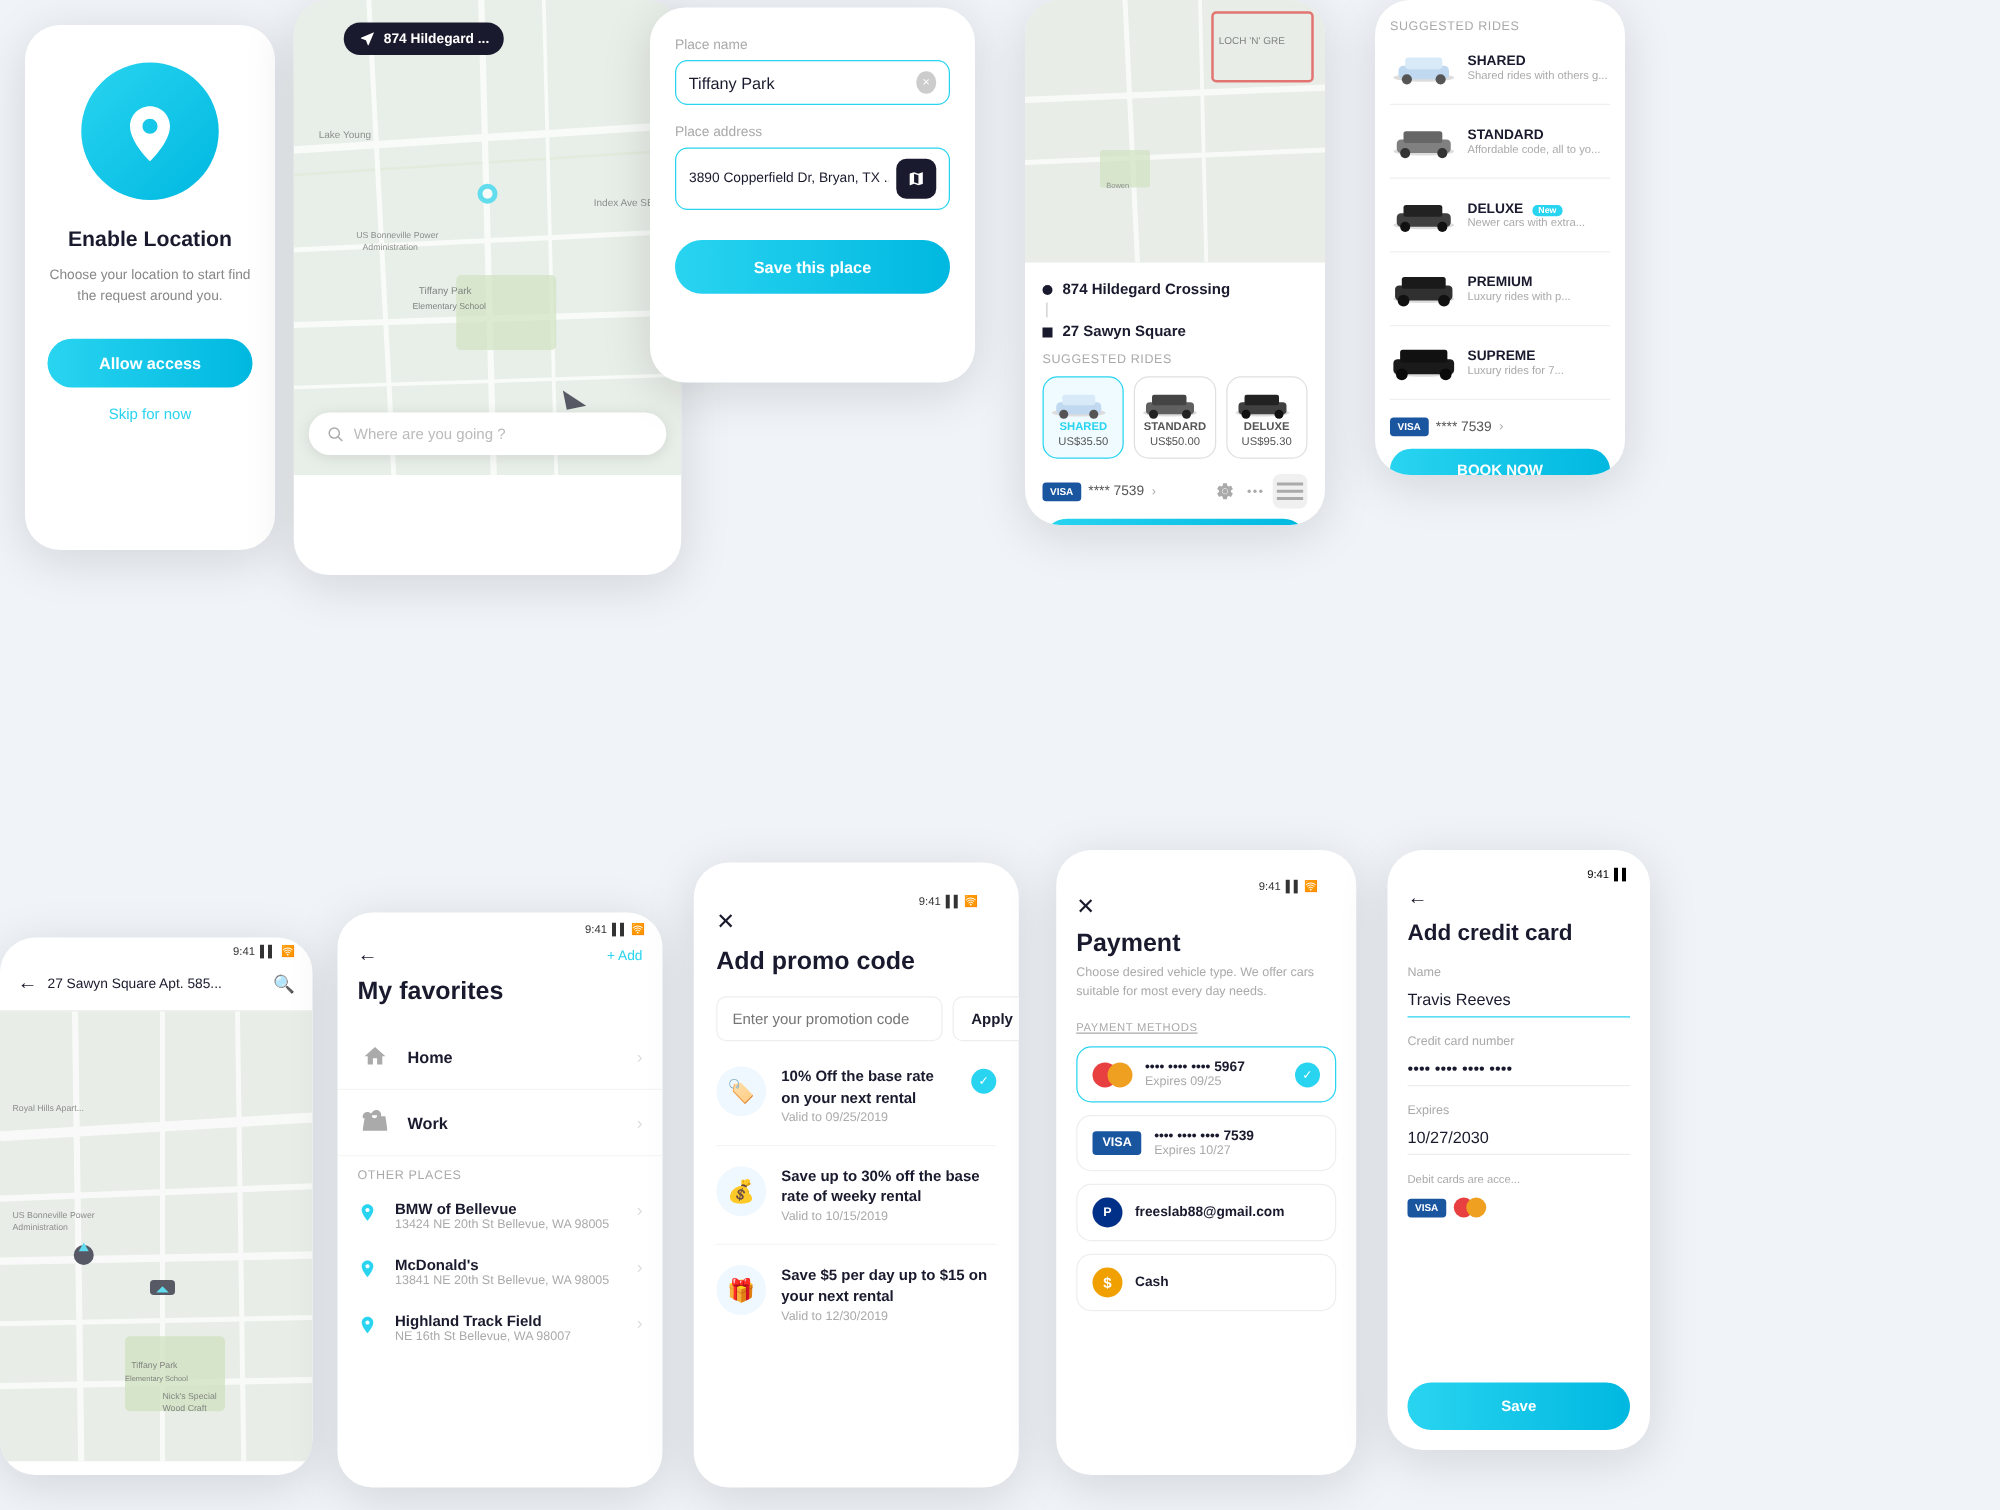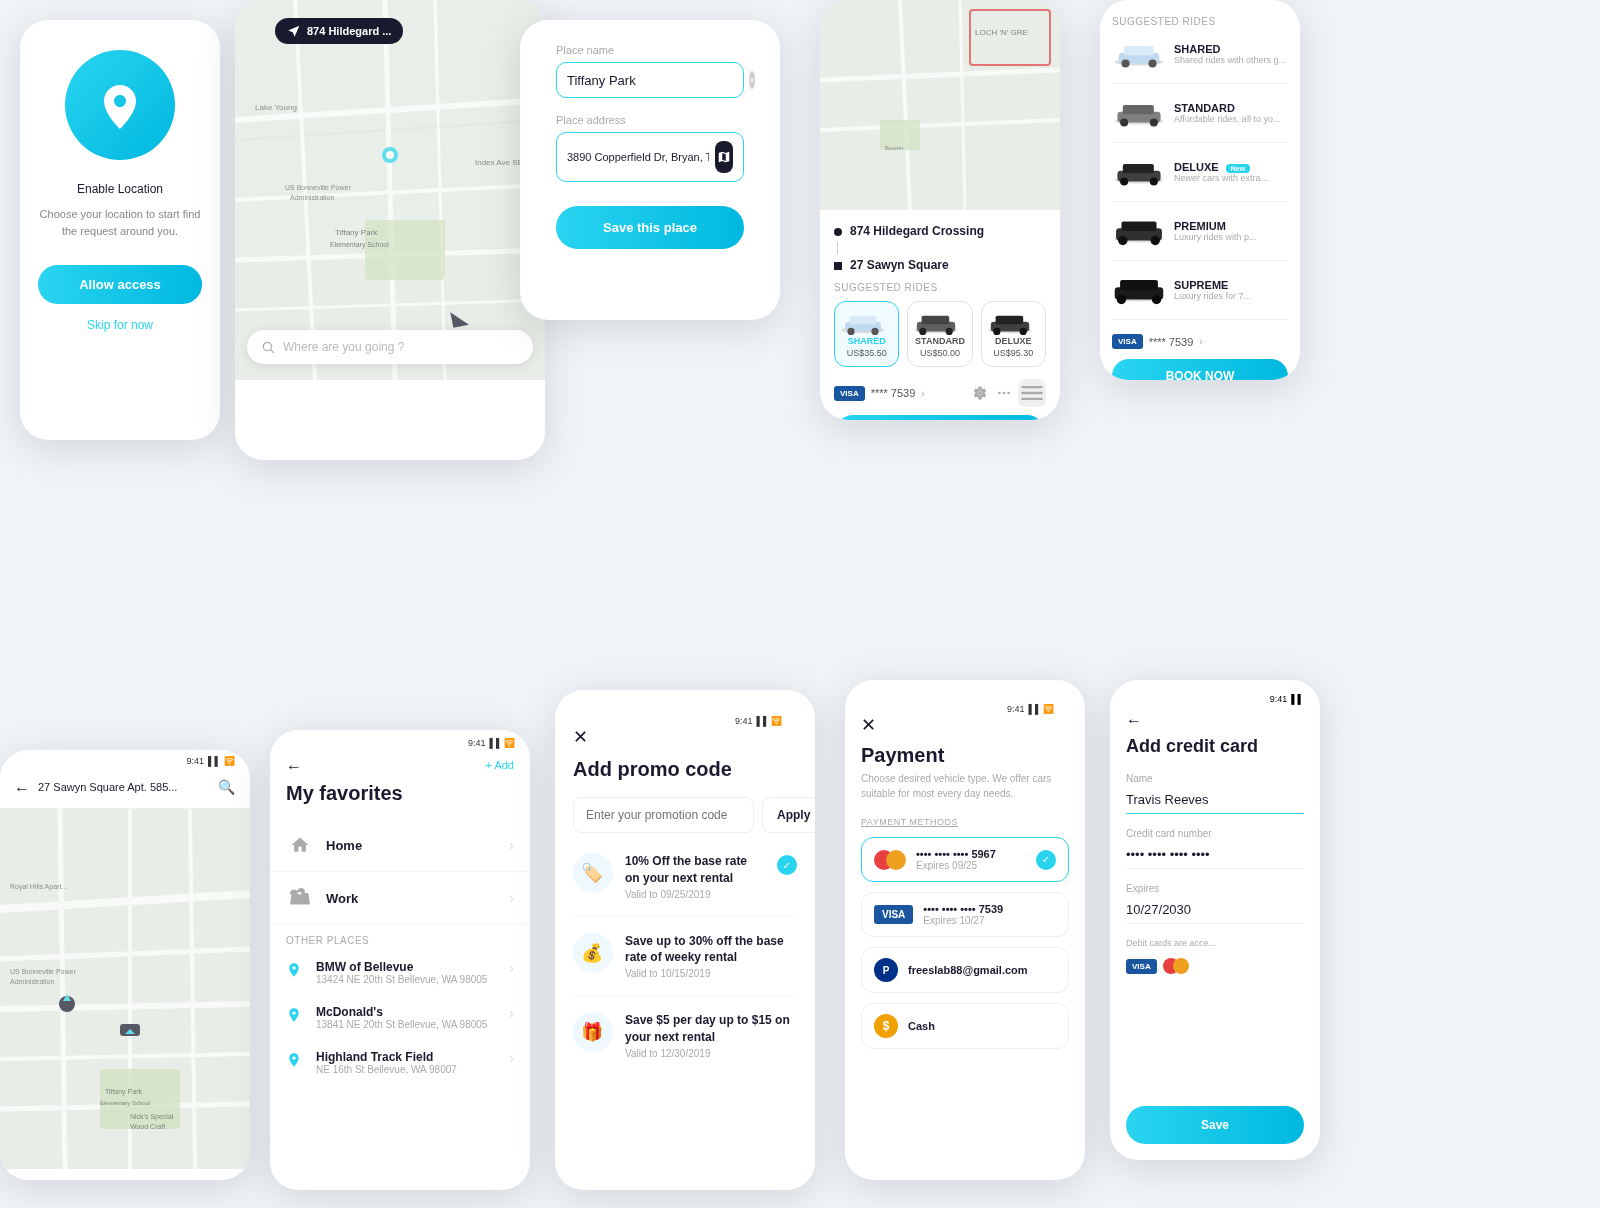--- a/index.html
+++ b/index.html
@@ -35,21 +35,21 @@
     }
     .enable-circle {
       width: 110px;
       height: 110px;
       border-radius: 50%;
       background: linear-gradient(135deg, #29d4f0, #00b8e0);
       display: flex; align-items: center; justify-content: center;
       margin-bottom: 22px;
     }
     .enable-circle svg { width: 48px; height: 48px; }
-    .enable-title { font-size: 12px; font-weight: 400; color: #1a1a2e; margin-bottom: 10px; text-align: center; }
+    .enable-title { font-size: 17px; font-weight: 700; color: #1a1a2e; margin-bottom: 10px; text-align: center; }
     .enable-desc { font-size: 11px; color: #888; line-height: 1.5; margin-bottom: 26px; }
     .allow-btn {
       width: 100%;
       background: linear-gradient(90deg, #29d4f0, #00b8e0);
       color: #fff;
       border: none;
       border-radius: 24px;
       padding: 12px;
       font-size: 13px;
       font-weight: 600;
@@ -94,22 +94,22 @@
       font-size: 11px;
       font-weight: 600;
       display: flex; align-items: center; gap: 6px;
     }
 
     
     #card-place {
       width: 260px;
       height: 300px;
       left: 520px;
-      top: 20px;
-      padding: 24px 36px;
+      top: 6px;
+      padding: 24px 20px;
     }
     .form-label { font-size: 11px; color: #aaa; margin-bottom: 6px; }
     .form-input-row {
       display: flex; align-items: center;
       border: 1.5px solid #29d4f0;
       border-radius: 10px;
       padding: 8px 10px;
       margin-bottom: 16px;
       gap: 6px;
     }
@@ -555,21 +555,21 @@
   <div class="ride-list-item">
     <svg width="54" height="30" viewBox="0 0 80 40">
         <ellipse cx="40" cy="32" rx="36" ry="5" fill="#ddd"></ellipse>
         <rect x="8" y="18" width="64" height="16" rx="5" fill="#808080"></rect>
         <rect x="16" y="8" width="46" height="14" rx="3" fill="#666"></rect>
         <circle cx="18" cy="34" r="6" fill="#333"></circle>
         <circle cx="62" cy="34" r="6" fill="#333"></circle>
       </svg>
     <div class="ride-list-info">
       <div class="ride-list-name">STANDARD</div>
-      <div class="ride-list-desc">Affordable rides, all to yo...</div>
+      <div class="ride-list-desc">Affordable code, all to yo...</div>
     </div>
   </div>
   <div class="ride-list-divider"></div>
   
   <div class="ride-list-item">
     <svg width="54" height="30" viewBox="0 0 80 40">
         <ellipse cx="40" cy="32" rx="36" ry="5" fill="#ddd"></ellipse>
         <rect x="8" y="18" width="64" height="16" rx="5" fill="#404040"></rect>
         <rect x="16" y="8" width="46" height="14" rx="3" fill="#222"></rect>
         <circle cx="18" cy="34" r="6" fill="#111"></circle>

